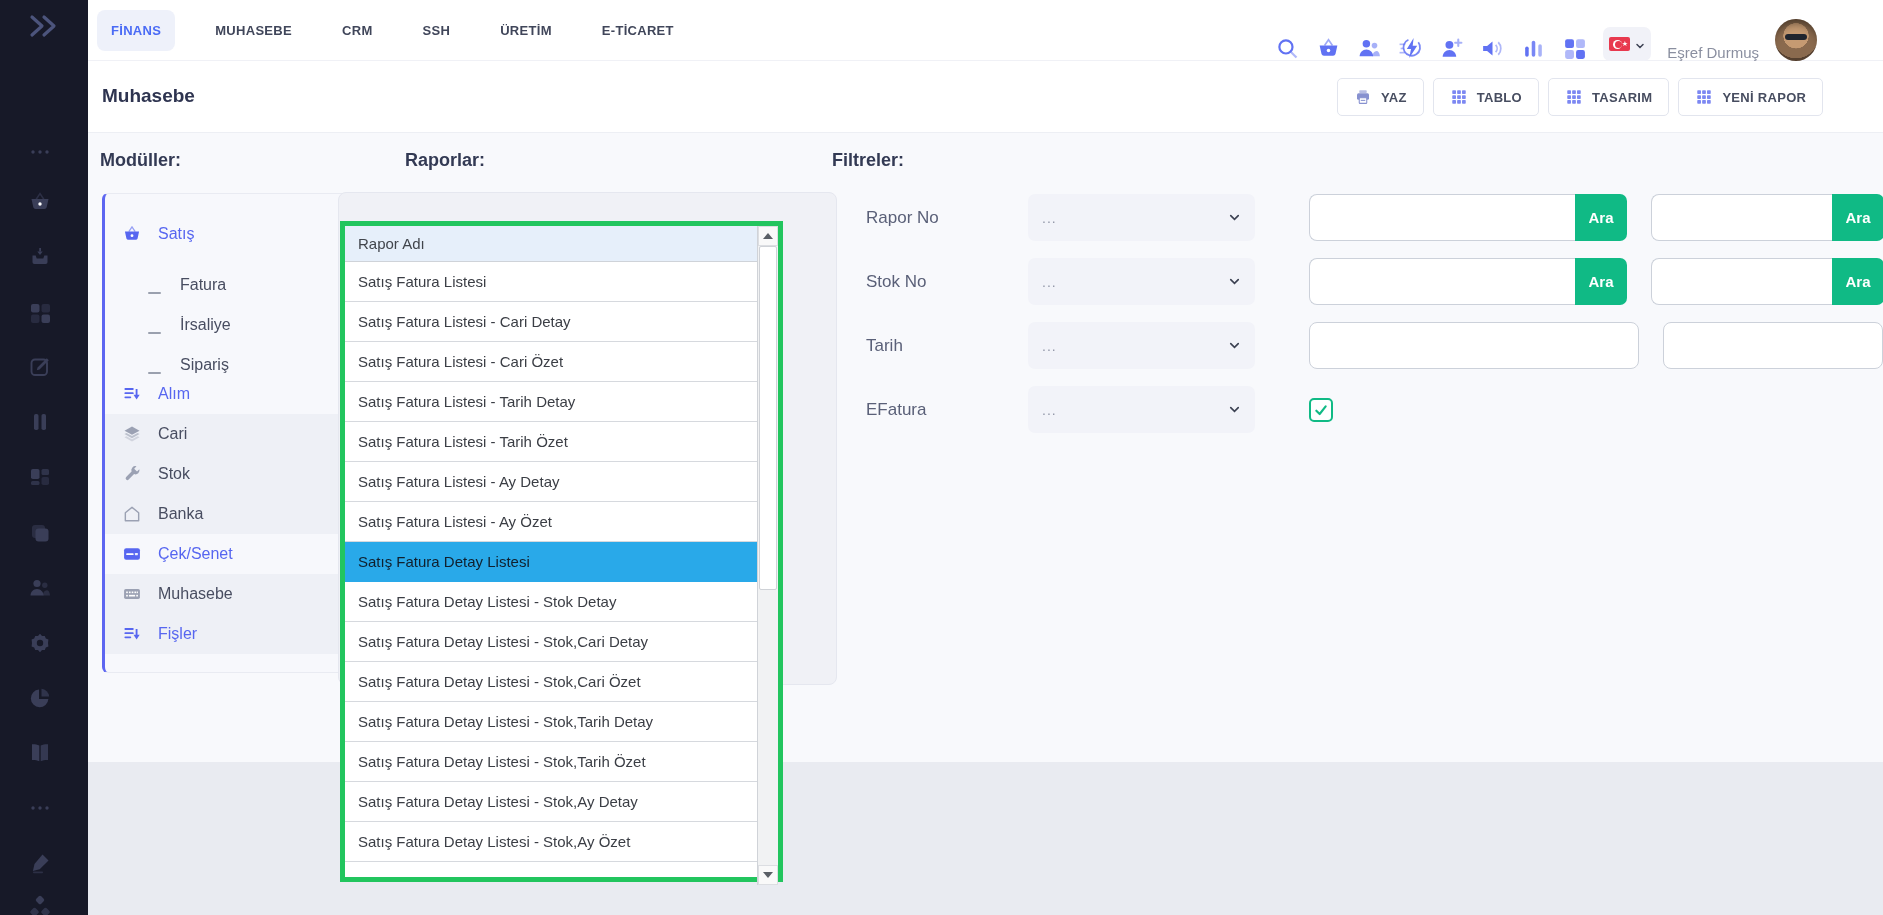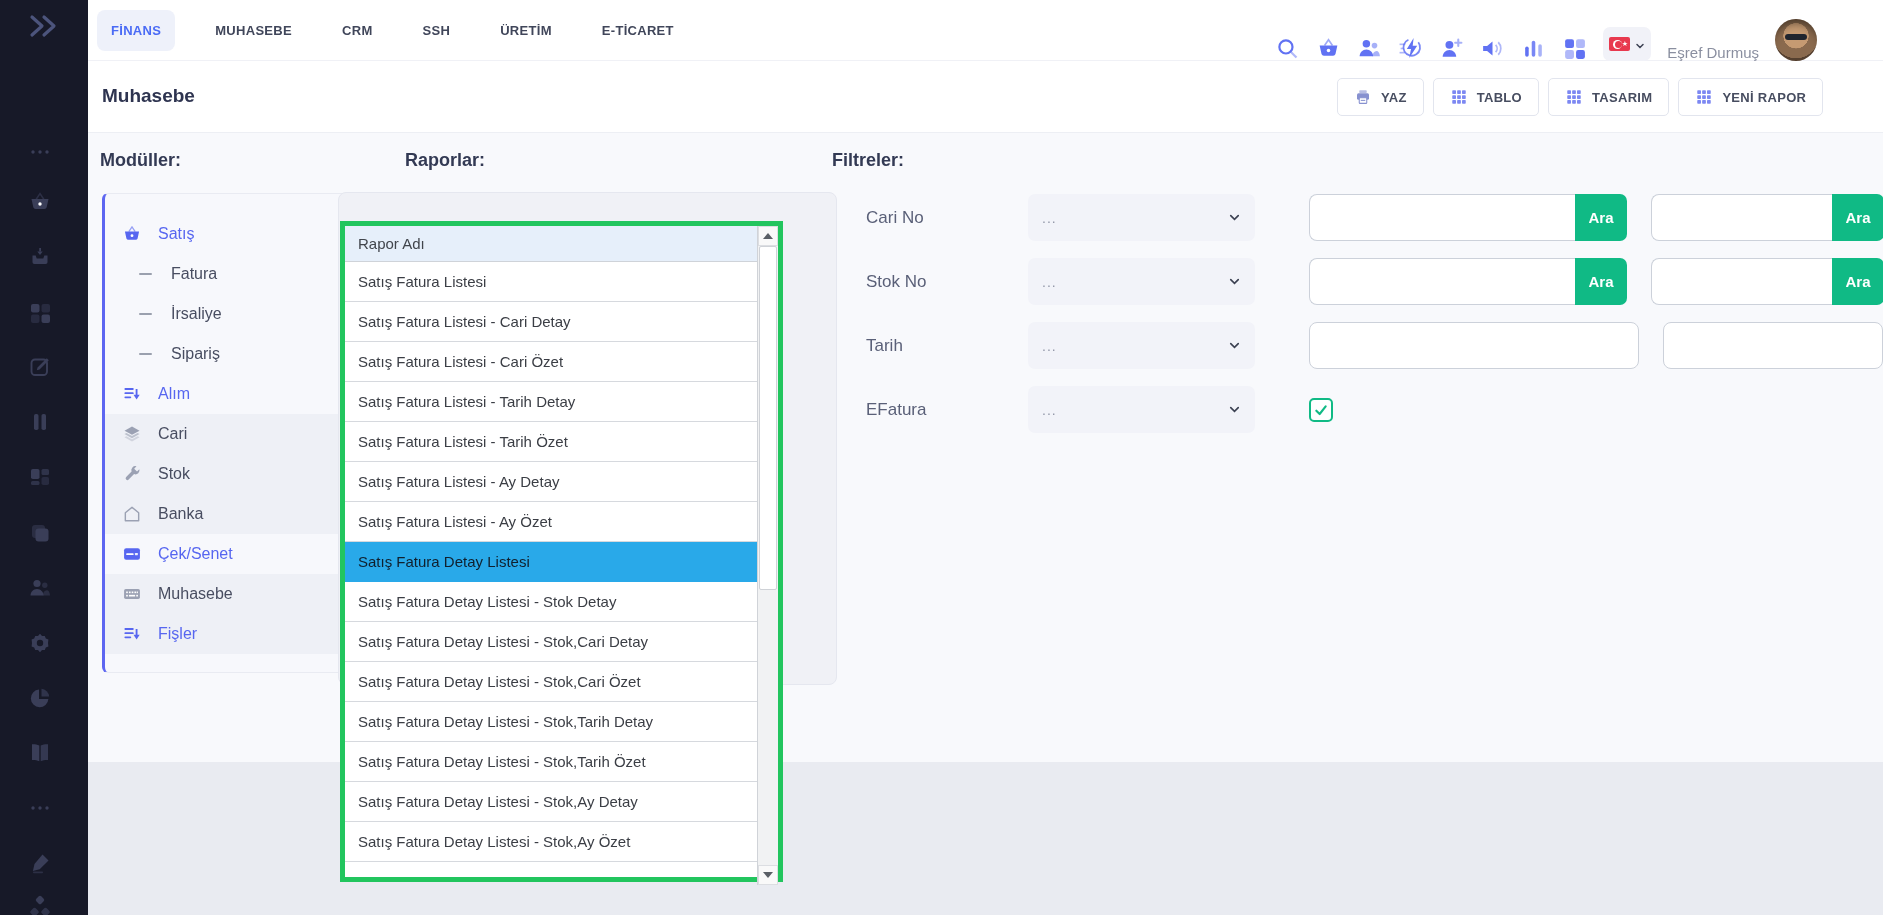--- a/index.html
+++ b/index.html
@@ -43,21 +43,21 @@
   .sec-head { position:absolute; top:150px; font-size:18px; font-weight:bold; color:#333a54; }
 
   
   .mod-card { position:absolute; left:102px; top:193px; width:274px; height:480px; background:#f7f8fc; border:1px solid #e9ebf2; border-left:3px solid #5d66f1; border-radius:6px; padding-top:20px; overflow:hidden; }
   .mrow { height:40px; display:flex; align-items:center; padding:0 14px 0 16px; cursor:pointer; position:relative; }
   .mrow.shaded { background:#eef0f6; }
   .mrow .mic { width:22px; height:22px; color:#9ba1b3; margin-right:15px; flex:none; display:flex; align-items:center; justify-content:center; }
   .mrow .mic svg { width:20px; height:20px; }
   .mrow.blue .mic, .mrow.blue .mlabel { color:#5766f0; }
   .mlabel { font-size:16px; color:#484d61; }
-  .mrow.child { padding-left:34px; }
+  .mrow.child { padding-left:43px;align-items:flex-end; }
   .mrow.child .dash { width:13px; height:2.5px; background:#9aa0ae; border-radius:2px; margin-right:19px; flex:none; }
   .mchev { position:absolute; right:14px; width:15px; height:15px; color:#8d96f5; }
   .mchev svg { width:100%; height:100%; }
 
   
   .rep-panel { position:absolute; left:338px; top:192px; width:499px; height:493px; background:#f0f1f6; border:1px solid #e5e7ef; border-radius:8px; }
   .listbox { position:absolute; left:340px; top:197px; width:443px; height:661px; background:#fff; border:5px solid #22c55e; z-index:6; font-family:"Liberation Sans",sans-serif;margin-top:24px; }
   .lb-head { height:36px; line-height:36px; background:#e6effa; color:#41454c; font-size:15px; padding-left:13px; border-bottom:1px solid #cfd3d9; }
   .lb-rows { position:absolute; left:0; top:36px; width:421px; height:623px; overflow:hidden; }
   .lrow { height:40px; display:flex; align-items:center; padding-left:13px; font-size:15px; color:#3b3e45; border-bottom:1px solid #d6d9de; background:#fff; cursor:pointer; white-space:nowrap; }
@@ -552,21 +552,21 @@
     <div class="vthumb"></div>
     <div class="varrow down">
         <div class="tri t-down"></div>
       </div>
   </div>
 </div>
 
 <div class="sec-head" style="left:832px;">Filtreler:</div>
 <div class="filters">
   <div class="f-row">
-      <span class="f-label">Cari No</span>
+      <span class="f-label">Rapor No</span>
       <div class="f-select">
         <span class="f-sel-val">...</span>
         <span class="f-sel-chev">
           <svg viewBox="0 0 24 24" fill="none" stroke="currentColor" stroke-width="2.6" stroke-linecap="round">
             <polyline points="6,9 12,15 18,9"></polyline>
           </svg>
         </span>
       </div>
       <div class="f-gap"></div>
     <input class="f-input w1" style="">

